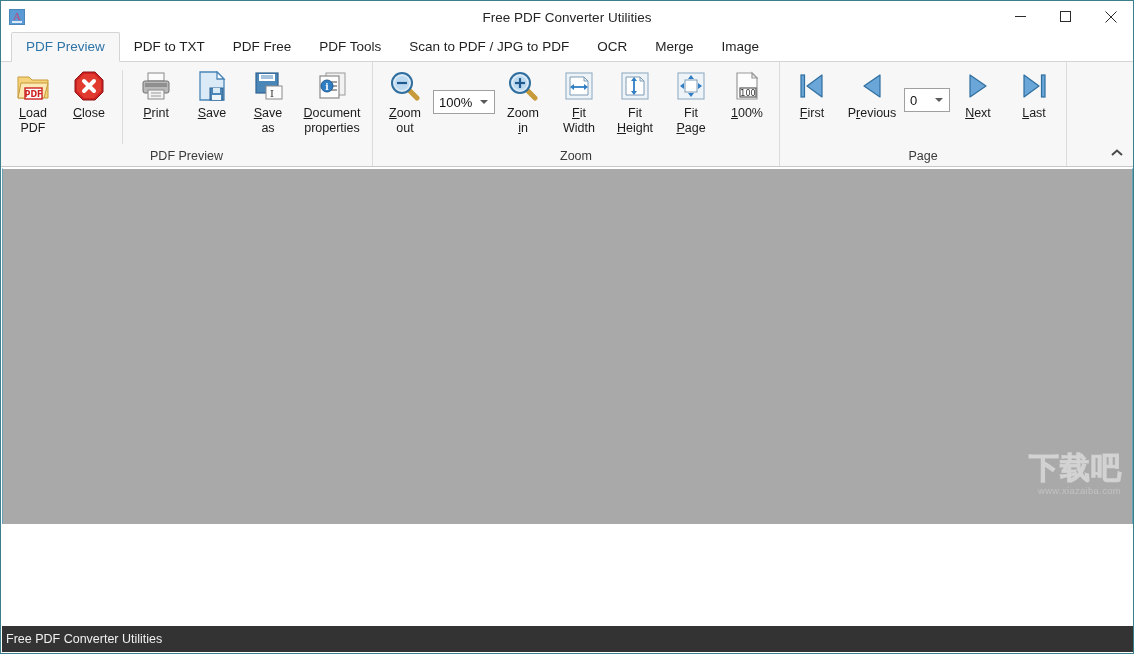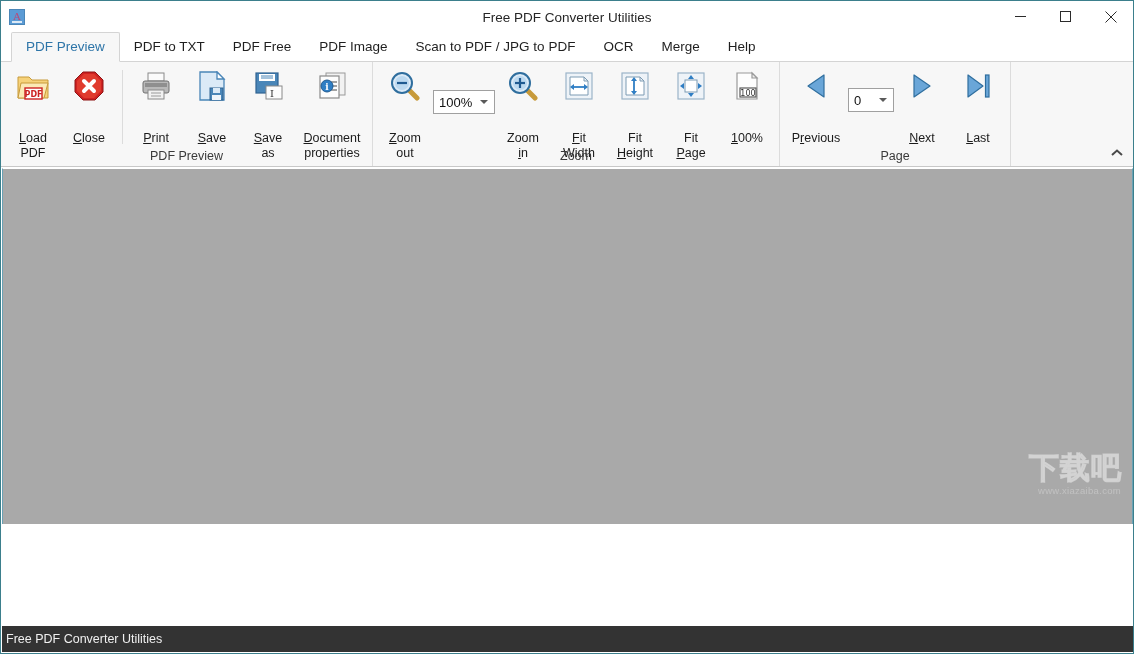--- a/index.html
+++ b/index.html
@@ -146,21 +146,20 @@
   .rbtn .ico {
     width: 32px; height: 32px;
     display: flex; align-items: center; justify-content: center;
     margin-bottom: 4px;
   }
   .rbtn .lbl {
     font-size: 12.5px;
     color: #1b1b1b;
     line-height: 15px;
     white-space: pre-line;
-    margin-top: 25px;
   }
   .rbtn .lbl u { text-decoration: underline; }
   .vsep {
     width: 1px;
     height: 74px;
     background: #dcdcdc;
     margin: 4px 5px 0 5px;
     align-self: flex-start;
   }
   .combo {
@@ -273,25 +272,25 @@
             <line x1="11.5" y1="0.5" x2="0.5" y2="11.5" stroke="#2b2b2b" stroke-width="1"></line>
           </svg>
       </div>
     </div>
   </div>
 
   <div class="tabstrip">
     <div class="tab active"><span>PDF Preview</span></div>
     <div class="tab"><span>PDF to TXT</span></div>
     <div class="tab"><span>PDF Free</span></div>
-    <div class="tab"><span>PDF Image</span></div>
+    <div class="tab"><span>PDF Tools</span></div>
     <div class="tab"><span>Scan to PDF / JPG to PDF</span></div>
     <div class="tab"><span>OCR</span></div>
     <div class="tab"><span>Merge</span></div>
-    <div class="tab"><span>Help</span></div>
+    <div class="tab"><span>Image</span></div>
   </div>
 
   <div class="ribbon">
 
     <div class="rgroup">
       <div class="rgroup-items">
 
         <div class="rbtn">
           <span class="ico">
             <svg width="32" height="30" viewBox="0 0 32 30">
@@ -466,20 +465,29 @@
           <span class="lbl"><u>1</u>00%</span>
         </div>
 
       </div>
       <div class="rgroup-label">Zoom</div>
     </div>
 
     <div class="rgroup">
       <div class="rgroup-items">
 
+        <div class="rbtn">
+          <span class="ico">
+            <svg width="30" height="28" viewBox="0 0 30 28">
+              <rect x="4" y="3" width="3.5" height="22" fill="#6aa6d8" stroke="#2f6e9e" stroke-width="1.2"></rect>
+              <polygon points="25,3 25,25 10,14" fill="#6aa6d8" stroke="#2f6e9e" stroke-width="1.2" stroke-linejoin="round"></polygon>
+            </svg>
+          </span>
+          <span class="lbl"><u>F</u>irst</span>
+        </div>
 
         <div class="rbtn" style="width:64px">
           <span class="ico">
             <svg width="28" height="28" viewBox="0 0 28 28">
               <polygon points="22,3 22,25 6,14" fill="#6aa6d8" stroke="#2f6e9e" stroke-width="1.2" stroke-linejoin="round"></polygon>
             </svg>
           </span>
           <span class="lbl">P<u>r</u>evious</span>
         </div>
 

